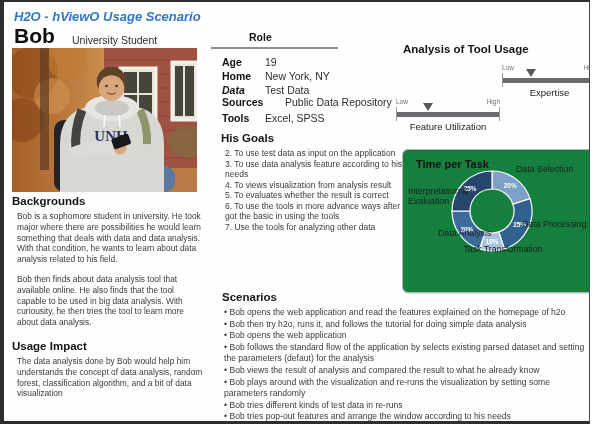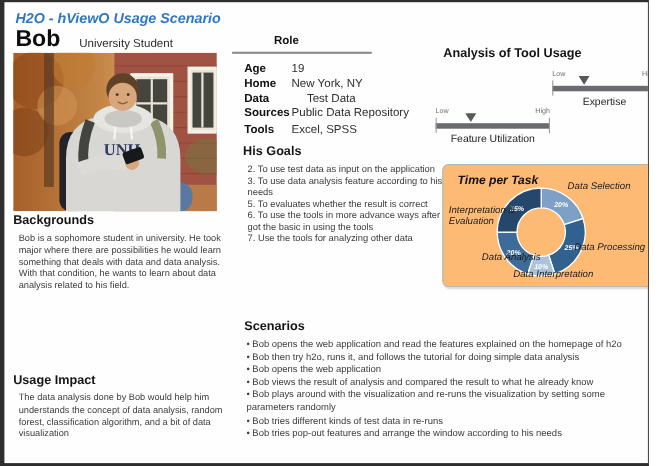--- a/index.html
+++ b/index.html
@@ -44,22 +44,22 @@
   .s3 { left:392px; top:96px; width:104px; }
   .lohi { display:flex; justify-content:space-between; font-size:6.5px; color:#6e6e6e; height:9px; }
   .track { position:relative; margin-top:5px; height:5px; background:#6a6b6e; }
   .track::before, .track::after { content:""; position:absolute; top:-5px; width:1px; height:14px; background:#9d9d9d; }
   .track::before { left:0; } .track::after { right:0; }
   .marker { position:absolute; top:-9px; width:0; height:0; transform:translateX(-50%);
             border-left:5px solid transparent; border-right:5px solid transparent; border-top:8px solid #57585a; }
   .slider-label { margin-top:4px; text-align:center; font-size:9.5px; color:#1d1d1d; }
 
   
-  .tpt-box { left:398px; top:147px; width:194px; height:112px; background:#fdba74;
-             border:1px solid #b5b5b5; border-radius:6px; box-shadow:1px 1px 2px rgba(0,0,0,0.15);font-style:italic; }
+  .tpt-box { left:398px; top:147px; width:194px; height:144px; background:#15803d;
+             border:1px solid #b5b5b5; border-radius:6px; box-shadow:1px 1px 2px rgba(0,0,0,0.15); }
   .tpt-title { position:absolute; left:13px; top:8px; font-weight:bold; font-size:11px; color:#111; }
   .tpt-box svg { position:absolute; left:0; top:0; }
   .pct { fill:#ffffff; font-size:6.4px; font-weight:bold; font-family:"Liberation Sans", sans-serif; }
   .cl { position:absolute; font-size:8.8px; color:#1c1c1c; line-height:9.8px; }
   .cl-selection { left:113px; top:15px; width:80px; }
   .cl-processing { left:119px; top:70px; width:78px; }
   .cl-transformation { left:48px; top:95px; width:104px; text-align:center; }
   .cl-analysis { left:11px; top:79px; width:62px;margin-left:24px; }
   .cl-interpretation { left:5px; top:37px; width:64px; }
 
@@ -133,41 +133,43 @@
       <text x="99" y="93" text-anchor="middle" font-size="15" font-weight="bold" fill="#2c3a5e" font-family="Liberation Serif, serif">UNH</text>
       <path d="M60,106 Q82,97 104,101" stroke="#dcdbd8" stroke-width="13" fill="none"></path>
       <circle cx="108" cy="100" r="6.5" fill="#d9a77c"></circle>
       <rect x="100" y="88" width="18" height="11" rx="2" fill="#17181c" transform="rotate(-20 109 93)"></rect>
     </svg>
   </div>
 
   <div class="abs h bg-h">Backgrounds</div>
   <div class="abs body-txt bg-text">
     <p>Bob is a sophomore student in university. He took major where there are possibilities he would learn something that deals with data and data analysis. With that condition, he wants to learn about data analysis related to his field.</p>
+    <p>Bob then finds about data analysis tool that available online. He also finds that the tool capable to be used in big data analysis. With curiousity, he then tries the tool to learn more about data analysis.</p>
   </div>
   <div class="abs h ui-h">Usage Impact</div>
   <div class="abs body-txt ui-text">The data analysis done by Bob would help him understands the concept of data analysis, random forest, classification algorithm, and a bit of data visualization</div>
 
   <div class="plabel" style="top:29px;padding-left:27px;">Role</div>
   <div class="abs role-line"></div>
   <div class="plabel" style="top:54px;">Age</div>
   <div class="pvalue" style="top:54px;">19</div>
   <div class="plabel" style="top:68px;">Home</div>
   <div class="pvalue" style="top:68px;">New York, NY</div>
-  <div class="plabel" style="top:82px;">Data</div>
+  <div class="plabel" style="top:82px;font-style:italic;">Data</div>
   <div class="plabel" style="top:94px;">Sources</div>
-  <div class="pvalue" style="top:82px;margin-left:14px;">Test Data</div>
-  <div class="pvalue" style="top:94px;">Public Data Repository</div>
+  <div class="pvalue" style="top:82px;">Test Data</div>
+  <div class="pvalue" style="top:94px;margin-left:20px;">Public Data Repository</div>
   <div class="plabel" style="top:110px;">Tools</div>
   <div class="pvalue" style="top:110px;">Excel, SPSS</div>
 
   <div class="abs h goals-h">His Goals</div>
   <div class="abs goals-list">
     <div>2. To use test data as input on the application</div>
     <div>3. To use data analysis feature according to his needs</div>
+    <div>4. To views visualization from analysis result</div>
     <div>5. To evaluates whether the result is correct</div>
     <div>6. To use the tools in more advance ways after he got the basic in using the tools</div>
     <div>7. Use the tools for analyzing other data</div>
   </div>
 
   <div class="abs h analysis-h">Analysis of Tool Usage</div>
 
   <div class="slider s2">
     <div class="lohi">
         <span>Low</span>
@@ -198,29 +200,30 @@
         <text x="116.6212022498394" y="77.37370549192595" text-anchor="middle" class="pct">25%</text>
         <path d="M101.3606797749979 99.04226065180615 A40 40 0 0 1 76.6393202250021 99.04226065180615 L82.20162612375115 81.92324335849338 A22 22 0 0 0 95.79837387624885 81.92324335849338 Z" fill="#a9c3dc" stroke="#ffffff" stroke-width="1.2"></path>
         <text x="89" y="94.3" text-anchor="middle" class="pct">10%</text>
         <path d="M76.6393202250021 99.04226065180615 A40 40 0 0 1 49 61.00000000000001 L67 61.00000000000001 A22 22 0 0 0 82.20162612375115 81.92324335849338 Z" fill="#3e6c9a" stroke="#ffffff" stroke-width="1.2"></path>
         <text x="63.92047317437663" y="81.52134282106667" text-anchor="middle" class="pct">20%</text>
         <path d="M49 61.00000000000001 A40 40 0 0 1 88.99999999999999 21 L89 39 A22 22 0 0 0 67 61.00000000000001 Z" fill="#24476b" stroke="#ffffff" stroke-width="1.2"></path>
         <text x="67.07968978321702" y="41.37968978321703" text-anchor="middle" class="pct">25%</text>
       </svg>
     <div class="cl cl-selection">Data Selection</div>
     <div class="cl cl-processing">Data Processing</div>
-    <div class="cl cl-transformation">Data Interpretation</div>
+    <div class="cl cl-transformation">Task Transformation</div>
     <div class="cl cl-analysis">Data Analysis</div>
     <div class="cl cl-interpretation">Interpretation &amp; Evaluation</div>
   </div>
 
   <div class="abs h scen-h">Scenarios</div>
   <div class="abs scen-list">
     <div>• Bob opens the web application and read the features explained on the homepage of h2o</div>
     <div>• Bob then try h2o, runs it, and follows the tutorial for doing simple data analysis</div>
     <div>• Bob opens the web application</div>
+    <div>• Bob follows the standard flow of the application by selects existing parsed dataset and setting the parameters (defaut) for the analysis</div>
     <div>• Bob views the result of analysis and compared the result to what he already know</div>
     <div>• Bob plays around with the visualization and re-runs the visualization by setting some parameters randomly</div>
     <div>• Bob tries different kinds of test data in re-runs</div>
     <div>• Bob tries pop-out features and arrange the window according to his needs</div>
   </div>
 
 </div>
 
 </body></html>

